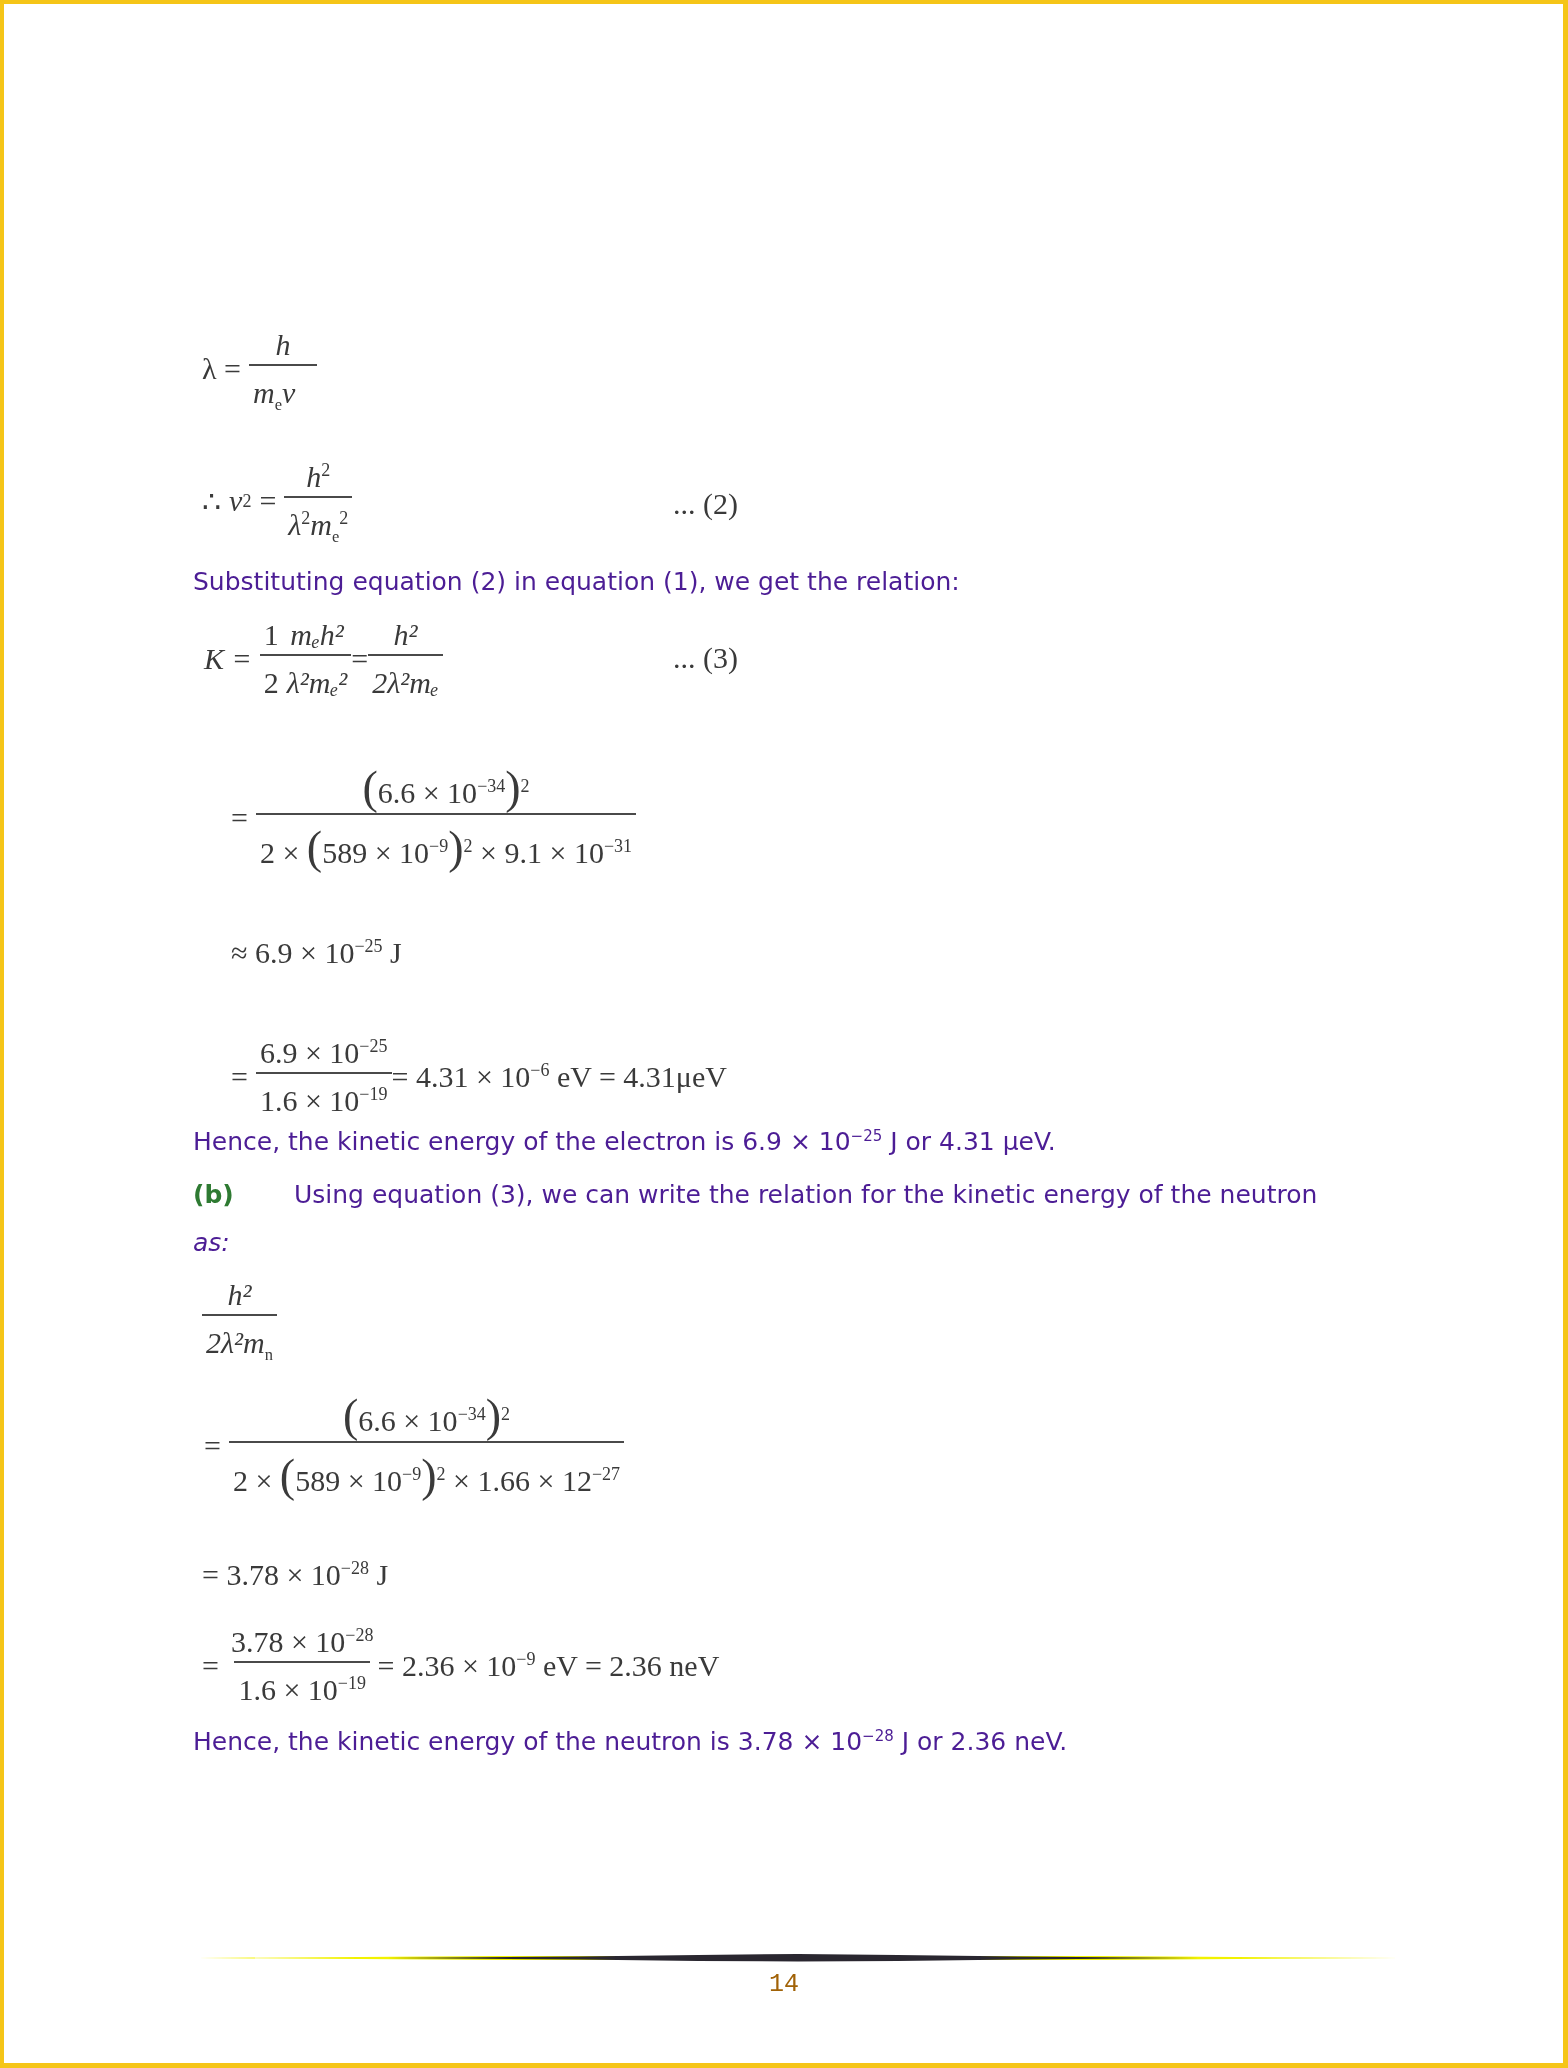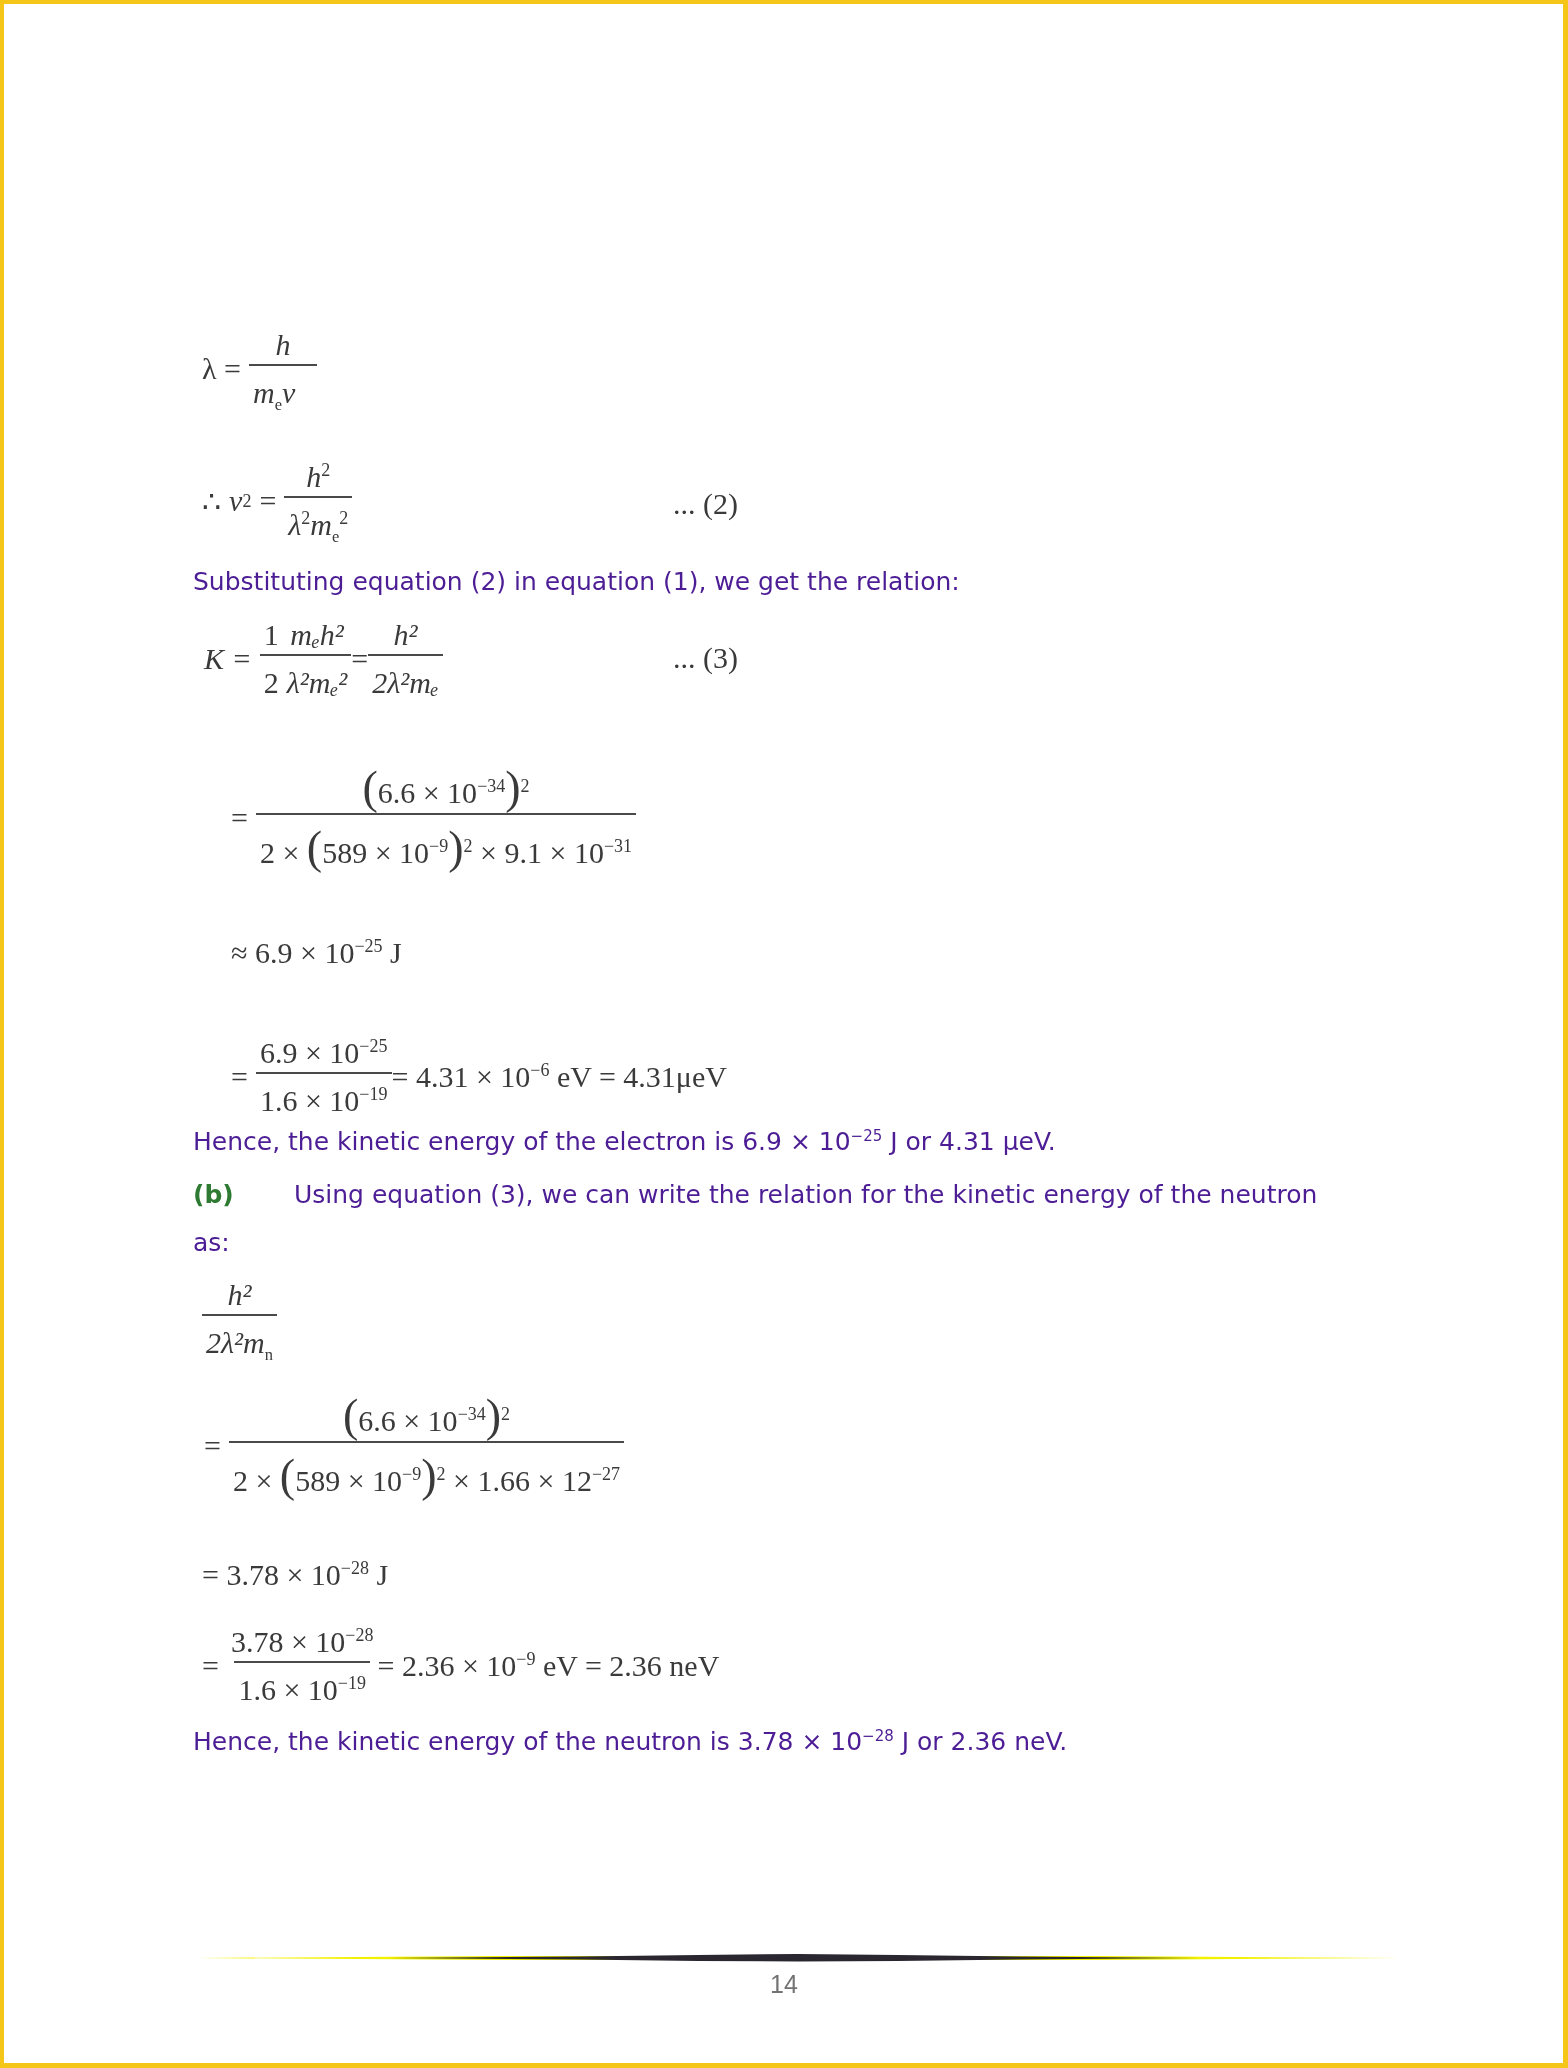--- a/index.html
+++ b/index.html
@@ -13,21 +13,21 @@
   .frac .num { padding:0 4px 2px; }
   .frac .den { padding:10px 4px 0; border-top:2px solid #4a4a4a; }
   .row { display:flex; align-items:center; }
   sup { font-size:60%; vertical-align:super; line-height:0; }
   sub { font-size:55%; vertical-align:sub; line-height:0; }
   .big-paren { font-size:46px; font-weight:100; line-height:1; }
   .eqref { font-family:"Liberation Serif", serif; font-size:30px; color:#3a3a3a; }
   .label-b { color:#2e7a32; font-weight:bold; font-family:"DejaVu Sans", sans-serif; font-size:25px; }
   .sp { display:inline-block; width:8px; }
   .footer-line { position:absolute; left:198px; top:1953px; width:1202px; height:10px; }
-  .page-num { position:absolute; left:0; width:1568px; top:1970px; text-align:center; font-family:Liberation Sans, sans-serif; font-size:25px; color:#737373; }
+  .page-num { position:absolute; left:0; width:1568px; top:1970px; text-align:center; font-family:Liberation Mono, monospace; font-size:25px; color:#a16207; }
 </style>
 </head>
 <body>
 
 <div class="page-border"></div>
 
 <div class="abs math row" style="left:202px; top:328px;">
   <span>λ =</span>
   <span class="sp"></span>
   <span class="frac">
@@ -94,21 +94,21 @@
   </span>
   <span><span>= 4.31 × 10</span><sup>−6</sup> <span>eV = 4.31μeV</span></span>
 </div>
 
 <div class="abs prose" style="left:193px; top:1127px;">
   <span>Hence, the kinetic energy of the electron is 6.9 × 10</span><sup>−25</sup><span> J or 4.31 μeV.</span>
 </div>
 
 <div class="abs label-b" style="left:193px; top:1180px;">(b)</div>
 <div class="abs prose" style="left:294px; top:1180px;">Using equation (3), we can write the relation for the kinetic energy of the neutron</div>
-<div class="abs prose" style="left:193px; top:1228px;">as:</div>
+<div class="abs prose" style="left:193px; top:1228px;font-style:italic;">as:</div>
 
 <div class="abs math" style="left:202px; top:1278px;">
   <span class="frac">
     <span class="num"><i>h²</i></span>
     <span class="den"><i>2λ²m</i><sub>n</sub></span>
   </span>
 </div>
 
 <div class="abs math row" style="left:204px; top:1393px;">
   <span>=</span>

